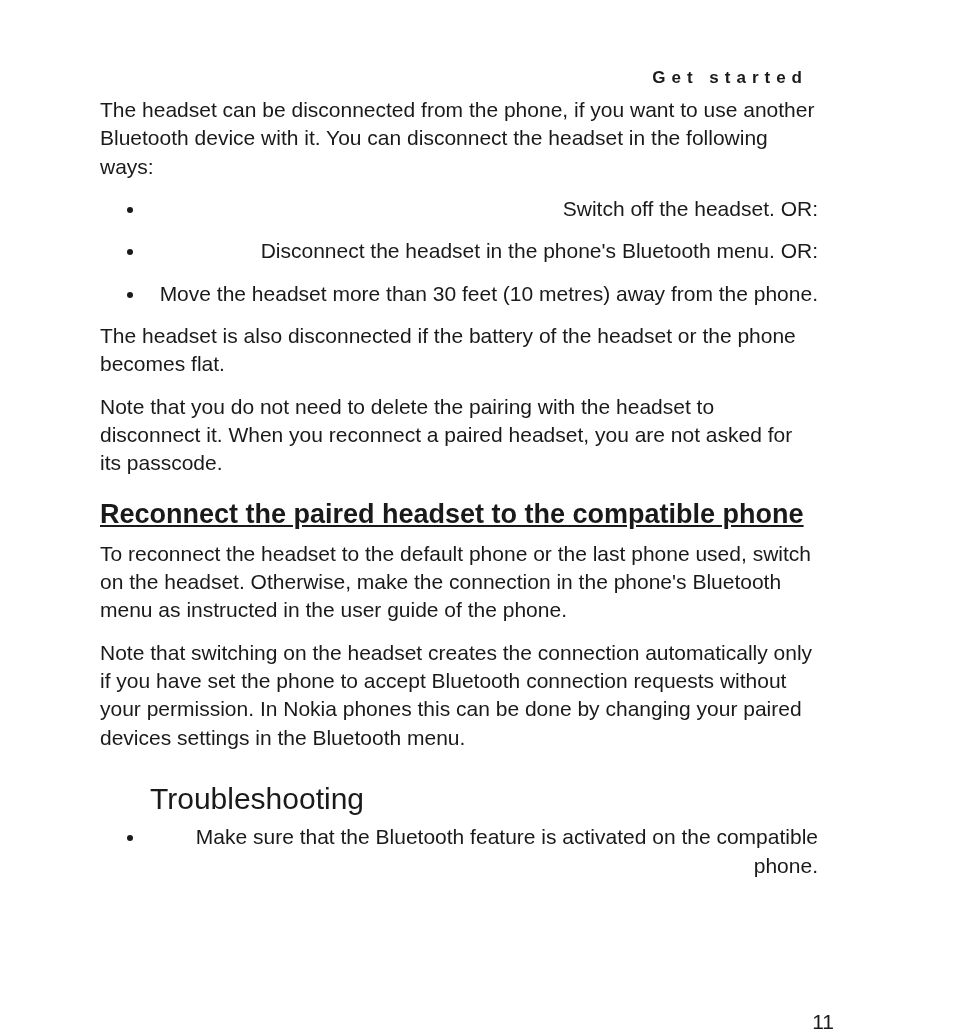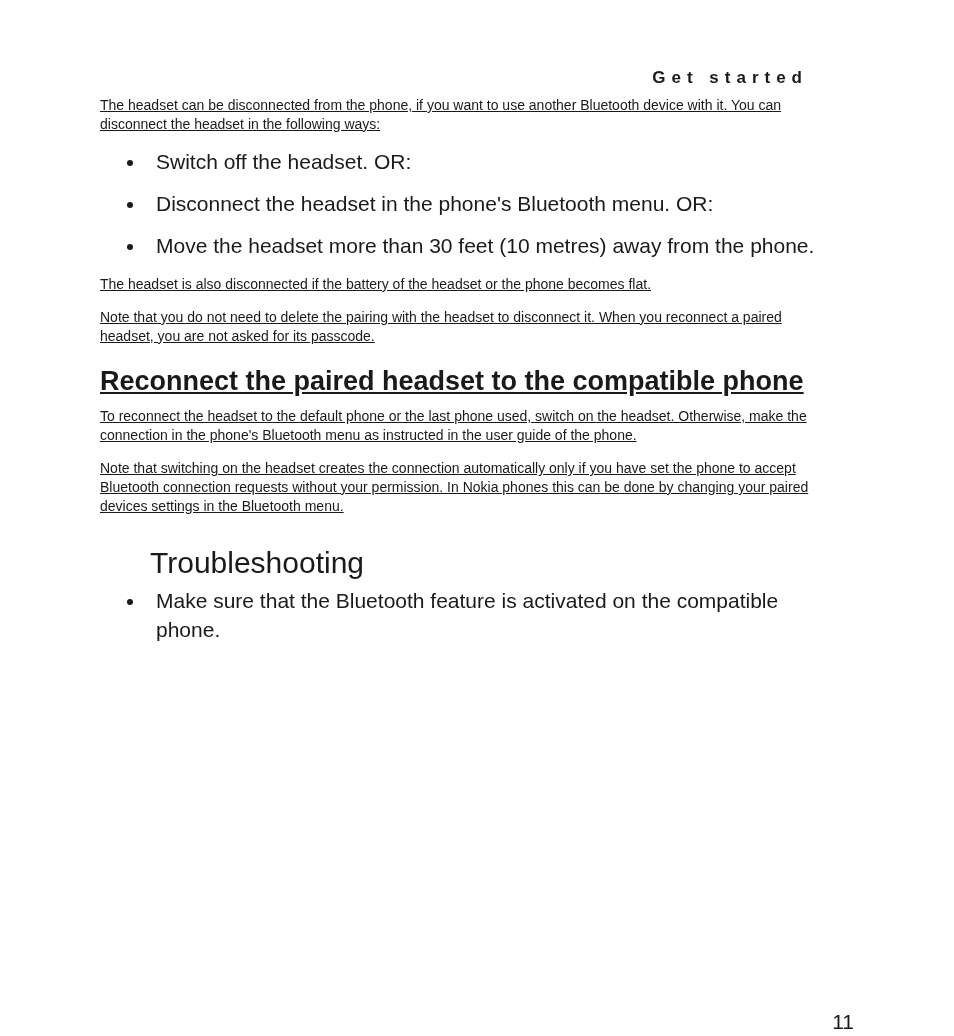--- a/index.html
+++ b/index.html
@@ -29,44 +29,44 @@
     padding-right: 10px;
   }
   .subhead {
     font-size: 27px;
     font-weight: 700;
     text-decoration: underline;
     margin: 20px 0 6px 0;
     line-height: 1.25;
   }
   .body-text {
-    font-size: 14px;
+    font-size: 21px;
     line-height: 1.35;
     margin: 8px 0 14px 0;
-    text-decoration: underline;
   }
   ul.bullets {
     margin: 6px 0 10px 0;
     padding-left: 46px;
   }
   ul.bullets li {
     font-size: 21px;
     line-height: 1.35;
     padding-left: 10px;
     margin-bottom: 14px;
+    text-align: right;
   }
   .section-title {
     font-size: 30px;
     font-weight: 400;
     margin: 28px 0 6px 50px;
     line-height: 1.25;
   }
   .page-number {
     position: absolute;
-    right: 44px;
+    right: 64px;
     bottom: 30px;
     font-size: 21px;
   }
 </style>
 </head>
 <body>
 
 <div class="page">
 
   <div class="running-head">Get started</div>

